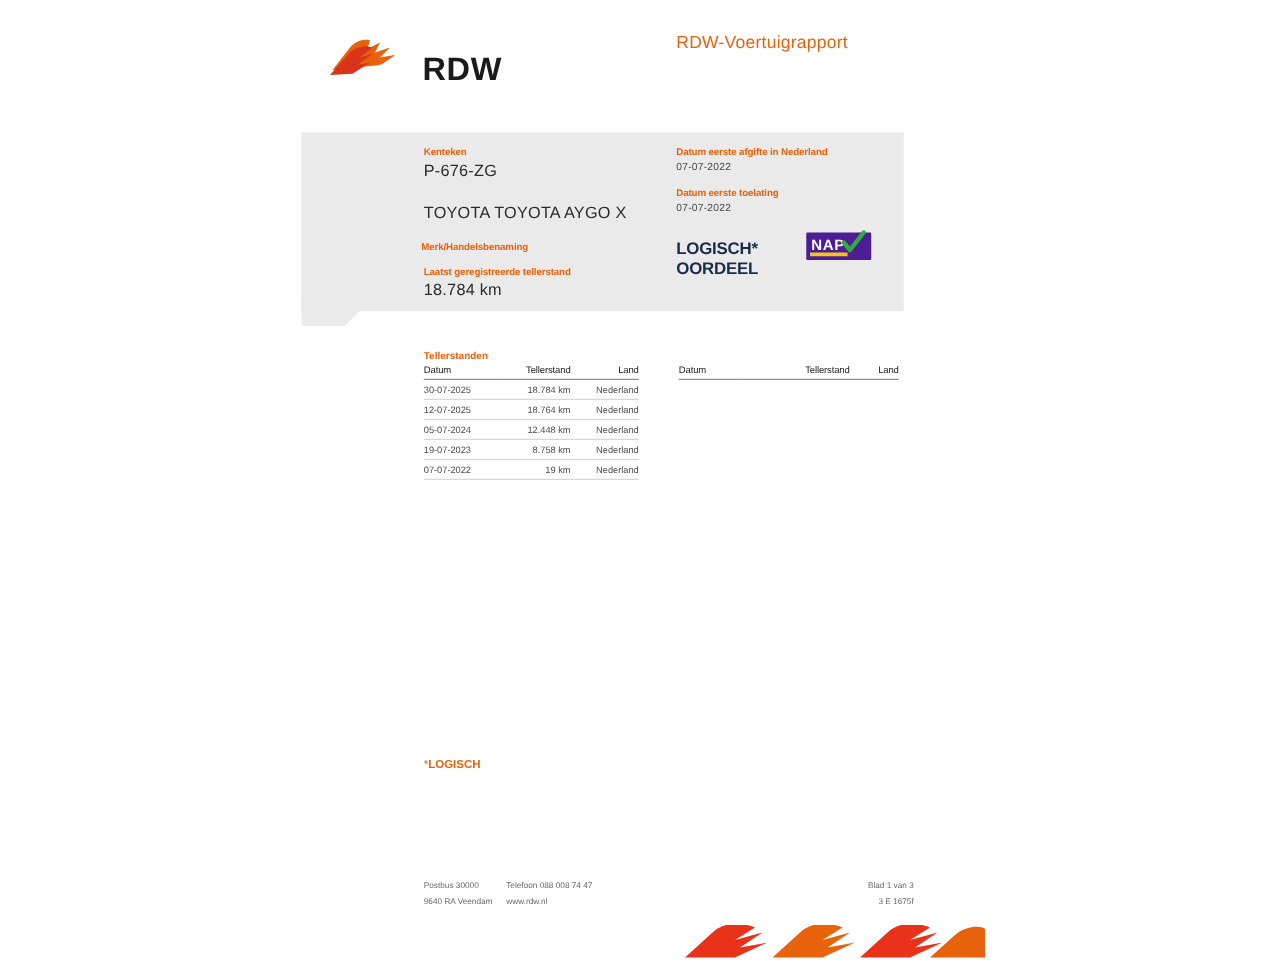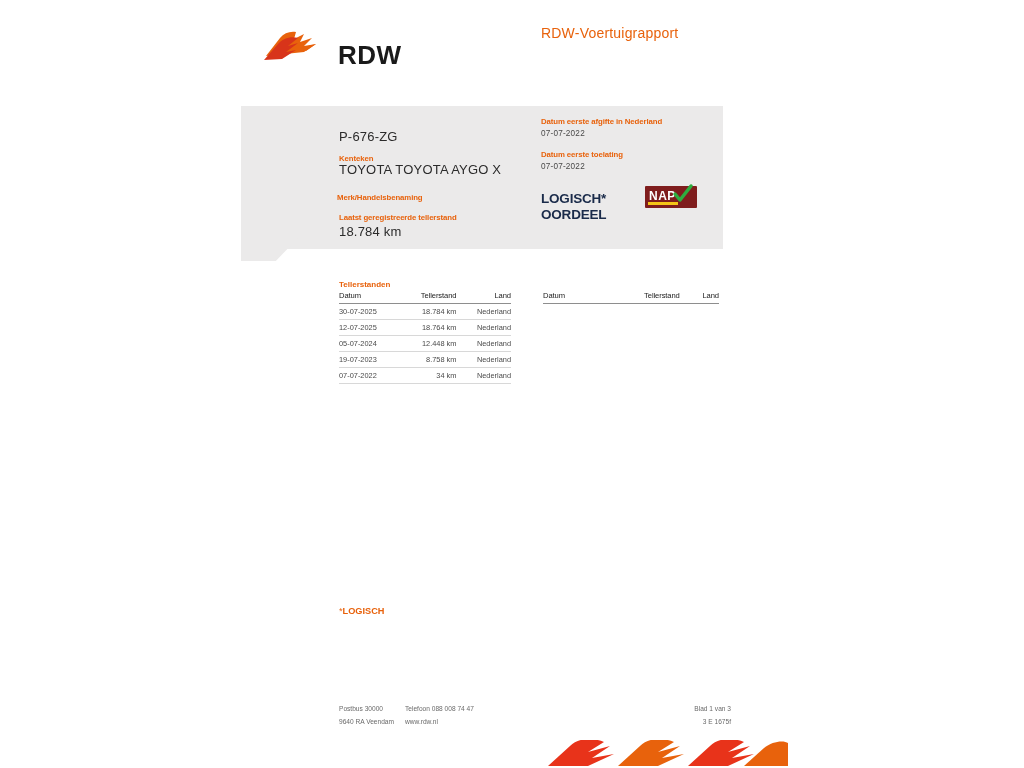--- a/index.html
+++ b/index.html
@@ -105,21 +105,21 @@
     font-weight: bold;
     color: #e8620c;
     letter-spacing: -0.1px;
   }
   .fld-value {
     position: absolute;
     font-size: 13px;
     color: #2b2b2b;
     letter-spacing: 0.2px;
   }
-  #lbl-kenteken { left: 339px; top: 117px; margin-top: 37px; }
+  #lbl-kenteken { left: 339px; top: 117px; }
   #val-kenteken { left: 339px; top: 129px; }
   #lbl-merk     { left: 337px; top: 149px; margin-top: 44px; }
   #val-merk     { left: 339px; top: 161px; width: 180px; line-height: 17px; }
   #lbl-teller   { left: 339px; top: 213px; }
   #val-teller   { left: 339px; top: 224px; }
 
   #lbl-afgifte  { left: 541px; top: 117px; }
   #val-afgifte  { left: 541px; top: 129px; font-size: 8.2px; color: #4a4a4a; }
   #lbl-toelat   { left: 541px; top: 150px; }
   #val-toelat   { left: 541px; top: 162px; font-size: 8.2px; color: #4a4a4a; }
@@ -133,21 +133,21 @@
     color: #1a2b4a;
     line-height: 16px;
     letter-spacing: -0.2px;
   }
   .nap-badge {
     position: absolute;
     left: 645px;
     top: 186px;
     width: 52px;
     height: 22px;
-    background: #7f1d1d;
+    background: #4c1d95;
     border-radius: 1px;
   }
   .nap-badge .nap-text {
     position: absolute;
     left: 4px;
     top: 3px;
     font-size: 12px;
     font-weight: bold;
     color: #ffffff;
     letter-spacing: 0.5px;
@@ -329,21 +329,21 @@
         <td class="num">12.448 km</td>
         <td class="land">Nederland</td>
       </tr>
       <tr>
         <td>19-07-2023</td>
         <td class="num">8.758 km</td>
         <td class="land">Nederland</td>
       </tr>
       <tr>
         <td>07-07-2022</td>
-        <td class="num">34 km</td>
+        <td class="num">19 km</td>
         <td class="land">Nederland</td>
       </tr>
     </tbody>
   </table>
 
   <table class="standen right">
     <thead>
       <tr>
         <th>Datum</th>
         <th class="num">Tellerstand</th>

